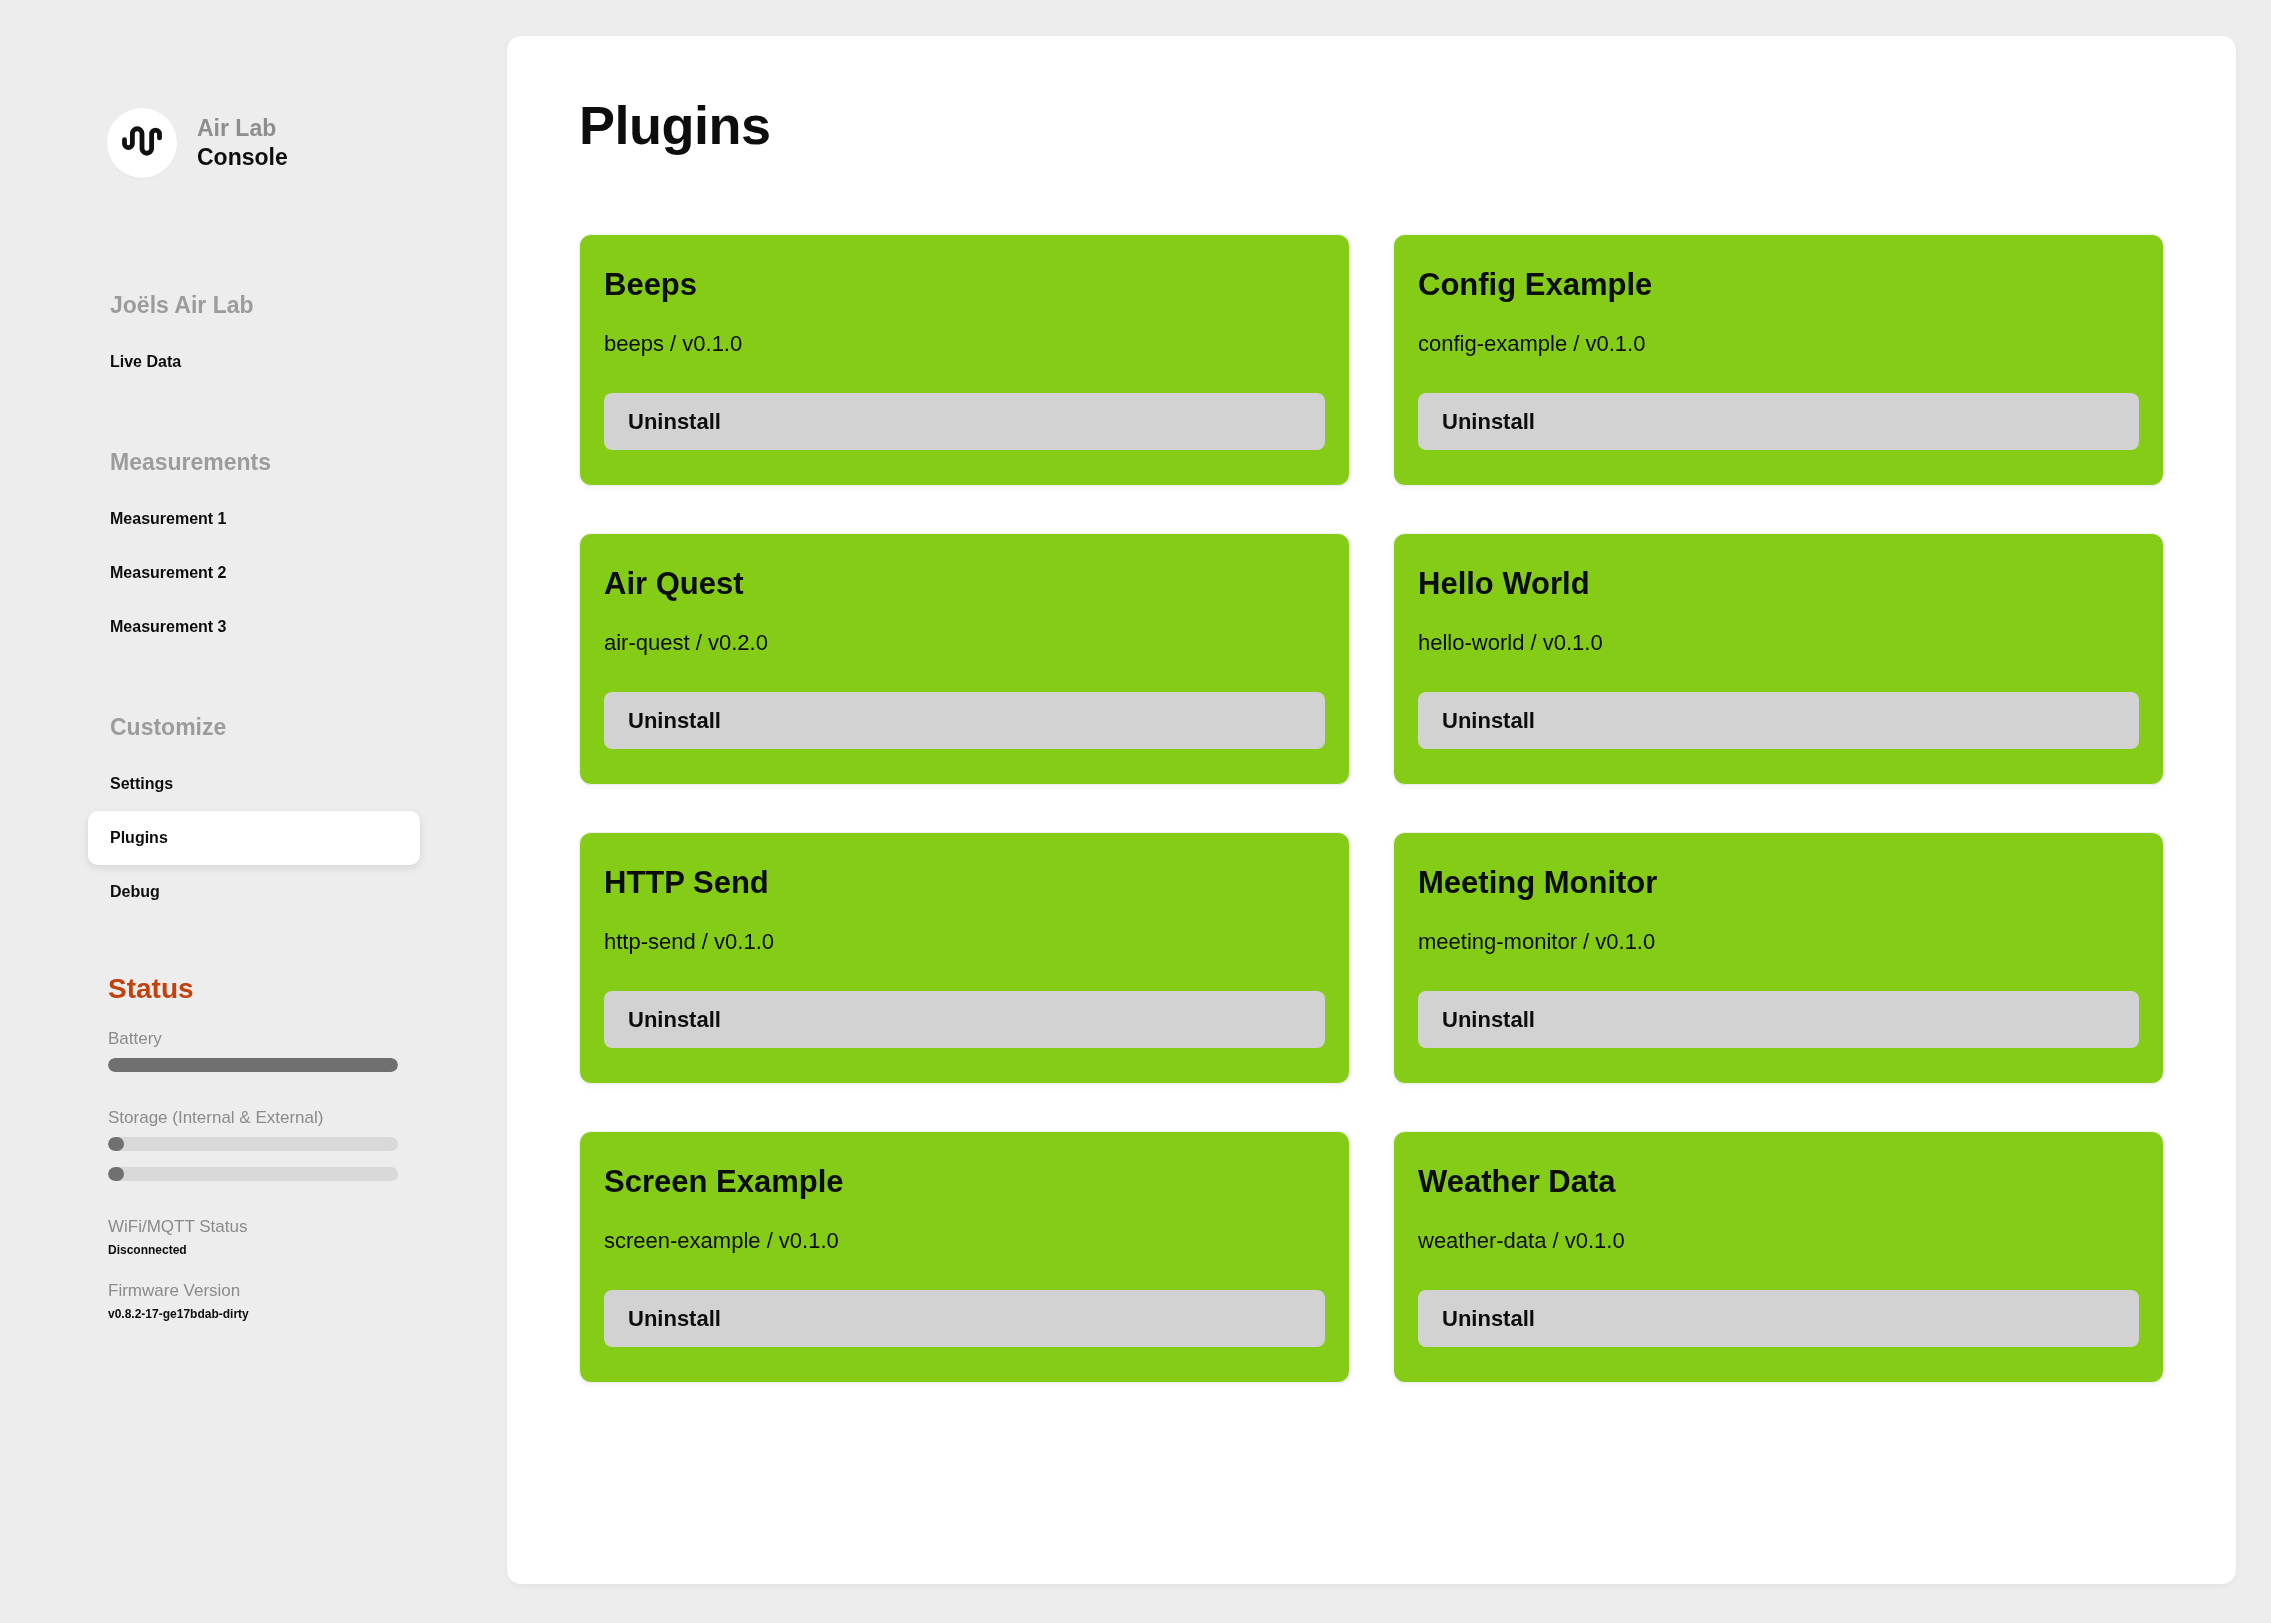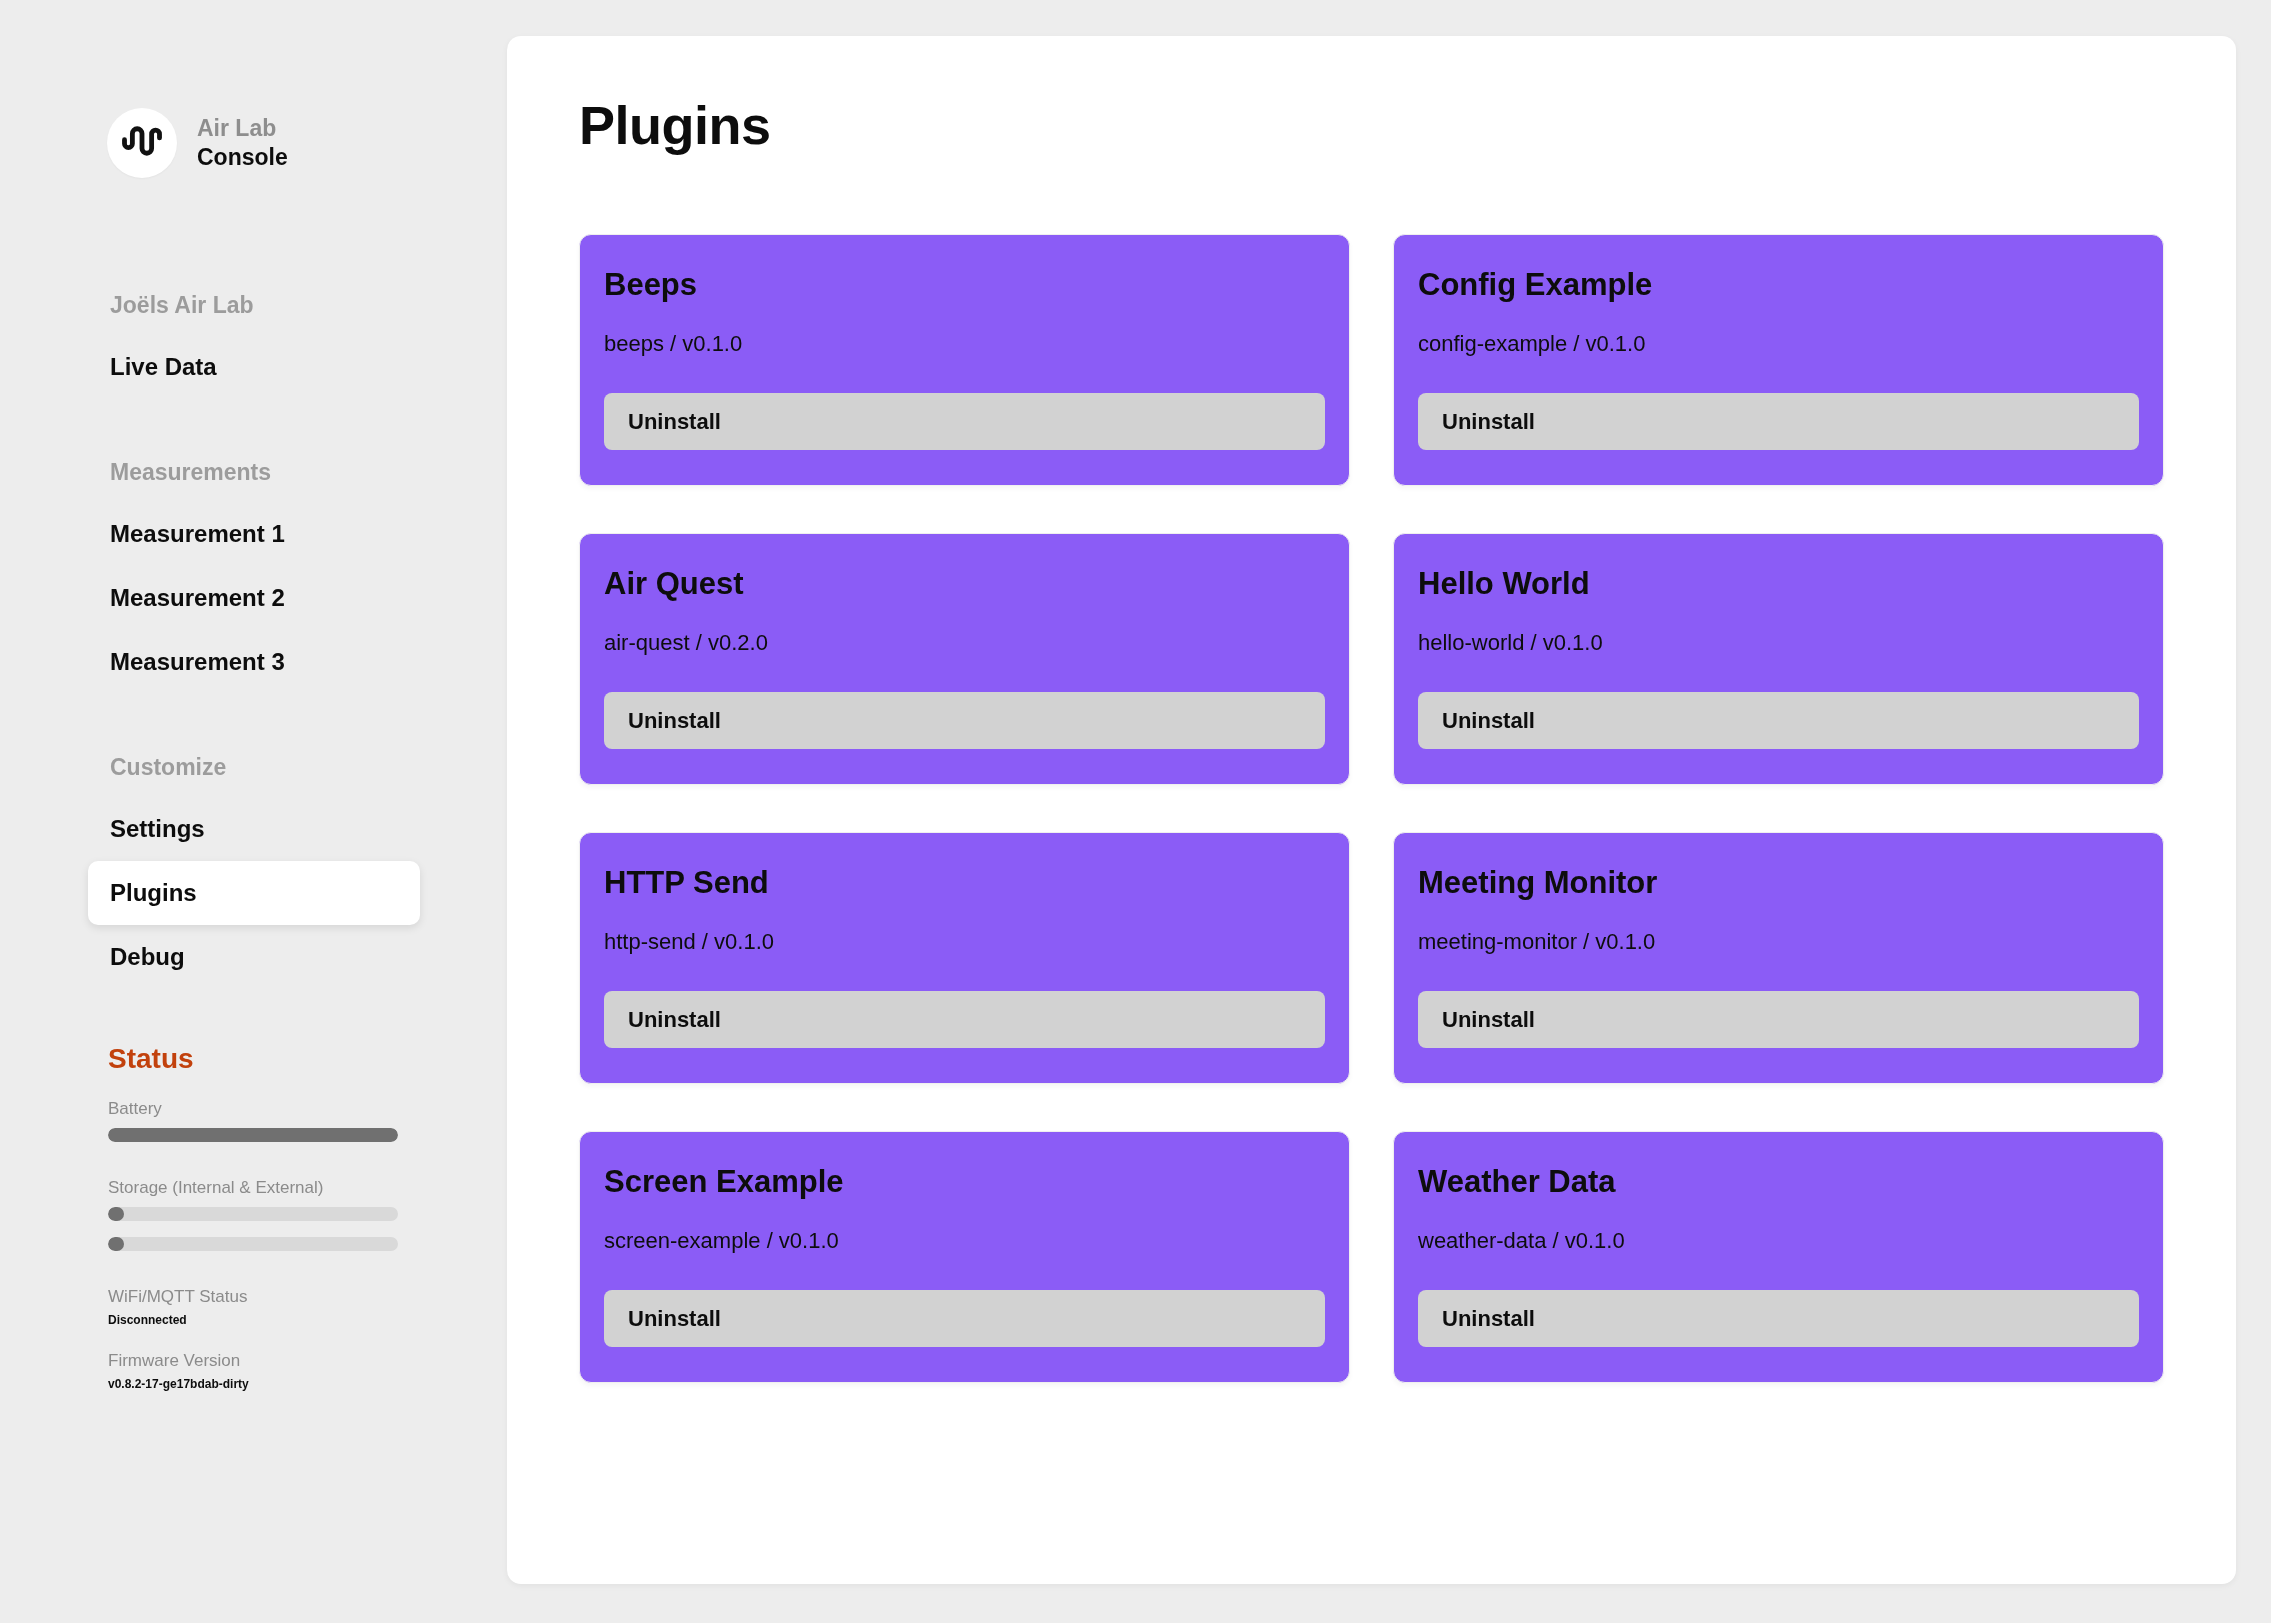--- a/index.html
+++ b/index.html
@@ -33,21 +33,21 @@
 
   .nav-section { margin-top: 60px; }
   .nav-section.first { margin-top: 114px; }
   .section-label {
     color: #9c9c9c; font-size: 23px; font-weight: 600;
     margin: 0 0 16px 22px;
   }
   .nav-item {
     width: 332px;
     padding: 18px 22px;
-    font-size: 24px; font-weight: 600; color: #0d0d0d;
+    font-size: 16px; font-weight: 600; color: #0d0d0d;
     border-radius: 10px;
     cursor: pointer;
   }
   .nav-item.active {
     background: #ffffff;
     box-shadow: 0 3px 8px rgba(0,0,0,0.10);
   }
 
   .status-block { margin: 54px 0 0 20px; width: 290px; }
   .status-title { color: #c2410c; font-size: 28px; font-weight: 700; margin: 0 0 24px 0; }
@@ -76,21 +76,21 @@
   h1.page-title {
     font-size: 54px; font-weight: 800; letter-spacing: -0.5px;
     margin: 0 0 78px 0; color: #0d0d0d;
   }
   .plugin-grid {
     display: grid;
     grid-template-columns: 1fr 1fr;
     column-gap: 43px; row-gap: 47px;
   }
   .plugin-card {
-    background: #8b5cf6;
+    background: #84cc16;
     border: 1px solid #efefef;
     border-radius: 12px;
     padding: 32px 24px 35px;
     box-shadow: 0 3px 5px rgba(0,0,0,0.04);
   }
   .plugin-card h2 {
     font-size: 31px; font-weight: 700; margin: 0 0 28px 0; color: #0d0d0d;
   }
   .plugin-meta { font-size: 22px; margin: 0 0 36px 0; color: #0d0d0d; }
   .uninstall-btn {

